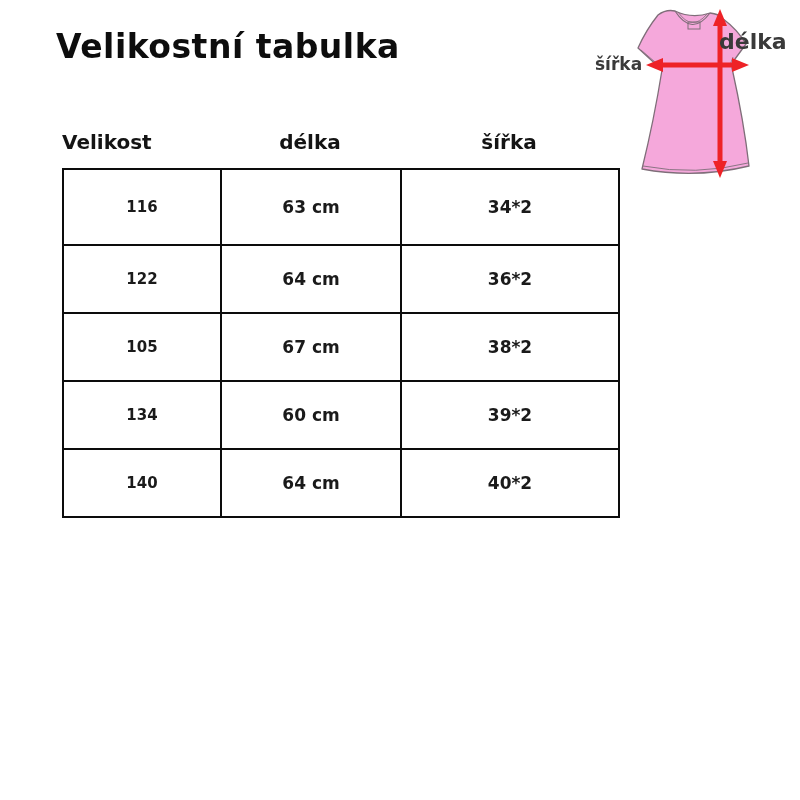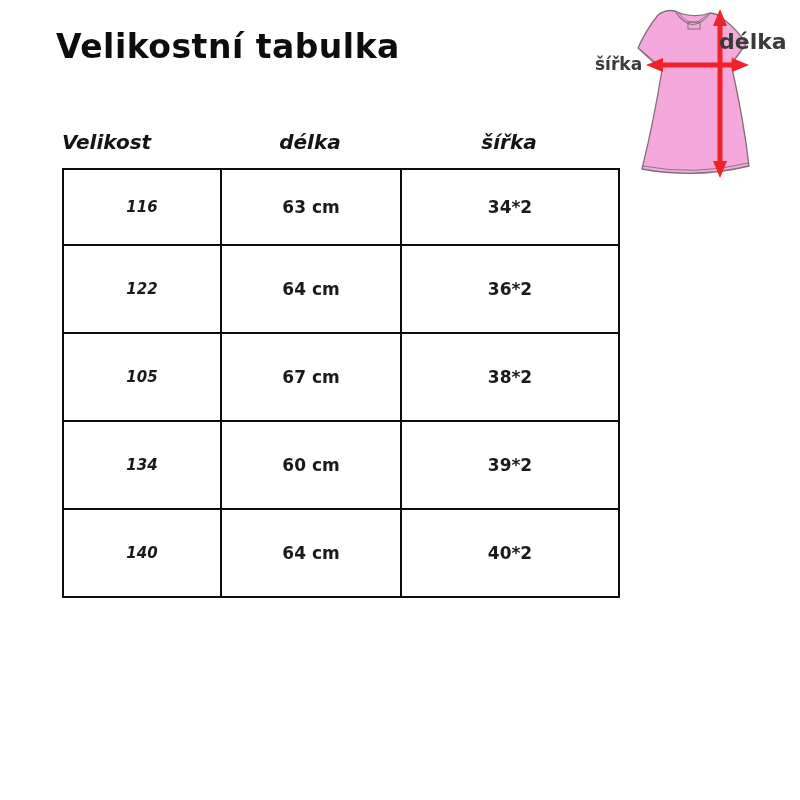--- a/index.html
+++ b/index.html
@@ -10,39 +10,39 @@
     position: absolute; left: 56px; top: 27px;
     font-size: 33px; font-weight: 700; color: #0d0d0d;
     letter-spacing: 0.5px;
     text-align: right;
   }
 
   .header-row {
     position: absolute; left: 62px; top: 129px; width: 556px;
     display: flex; font-size: 20px; font-weight: 700; color: #141414;
   }
-  .header-cell { line-height: 26px; font-style: italic; }
+  .header-cell { line-height: 26px; }
   .header-cell.c0 { width: 158px; text-align: left; padding-left: 0px; }
   .header-cell.c1 { width: 180px; text-align: center; }
   .header-cell.c2 { width: 218px; text-align: center; }
 
   table.size-table {
     position: absolute; left: 62px; top: 168px;
     border-collapse: collapse; table-layout: fixed;
     width: 556px;
   }
   table.size-table td {
     border: 2px solid #0c0c0c;
     text-align: center; vertical-align: middle;
     font-weight: 700; color: #1a1a1a;
     font-size: 17px;
   }
-  table.size-table td.size-cell { font-size: 15px; font-style: italic; }
+  table.size-table td.size-cell { font-size: 15px; }
   table.size-table tr.r0 td { height: 76px; }
-  table.size-table tr td { height: 88px; }
+  table.size-table tr td { height: 68px; }
 
   .dress-wrap { position: absolute; left: 622px; top: 2px; width: 165px; height: 185px; }
   .dress-wrap svg { display: block; }
 
   .diagram-label {
     position: absolute; font-weight: 700; color: #3a3a3a;
   }
   .label-sirka { left: 595px; top: 54px; font-size: 17px; }
   .label-delka { left: 719px; top: 29px; font-size: 22px; }
 </style>

